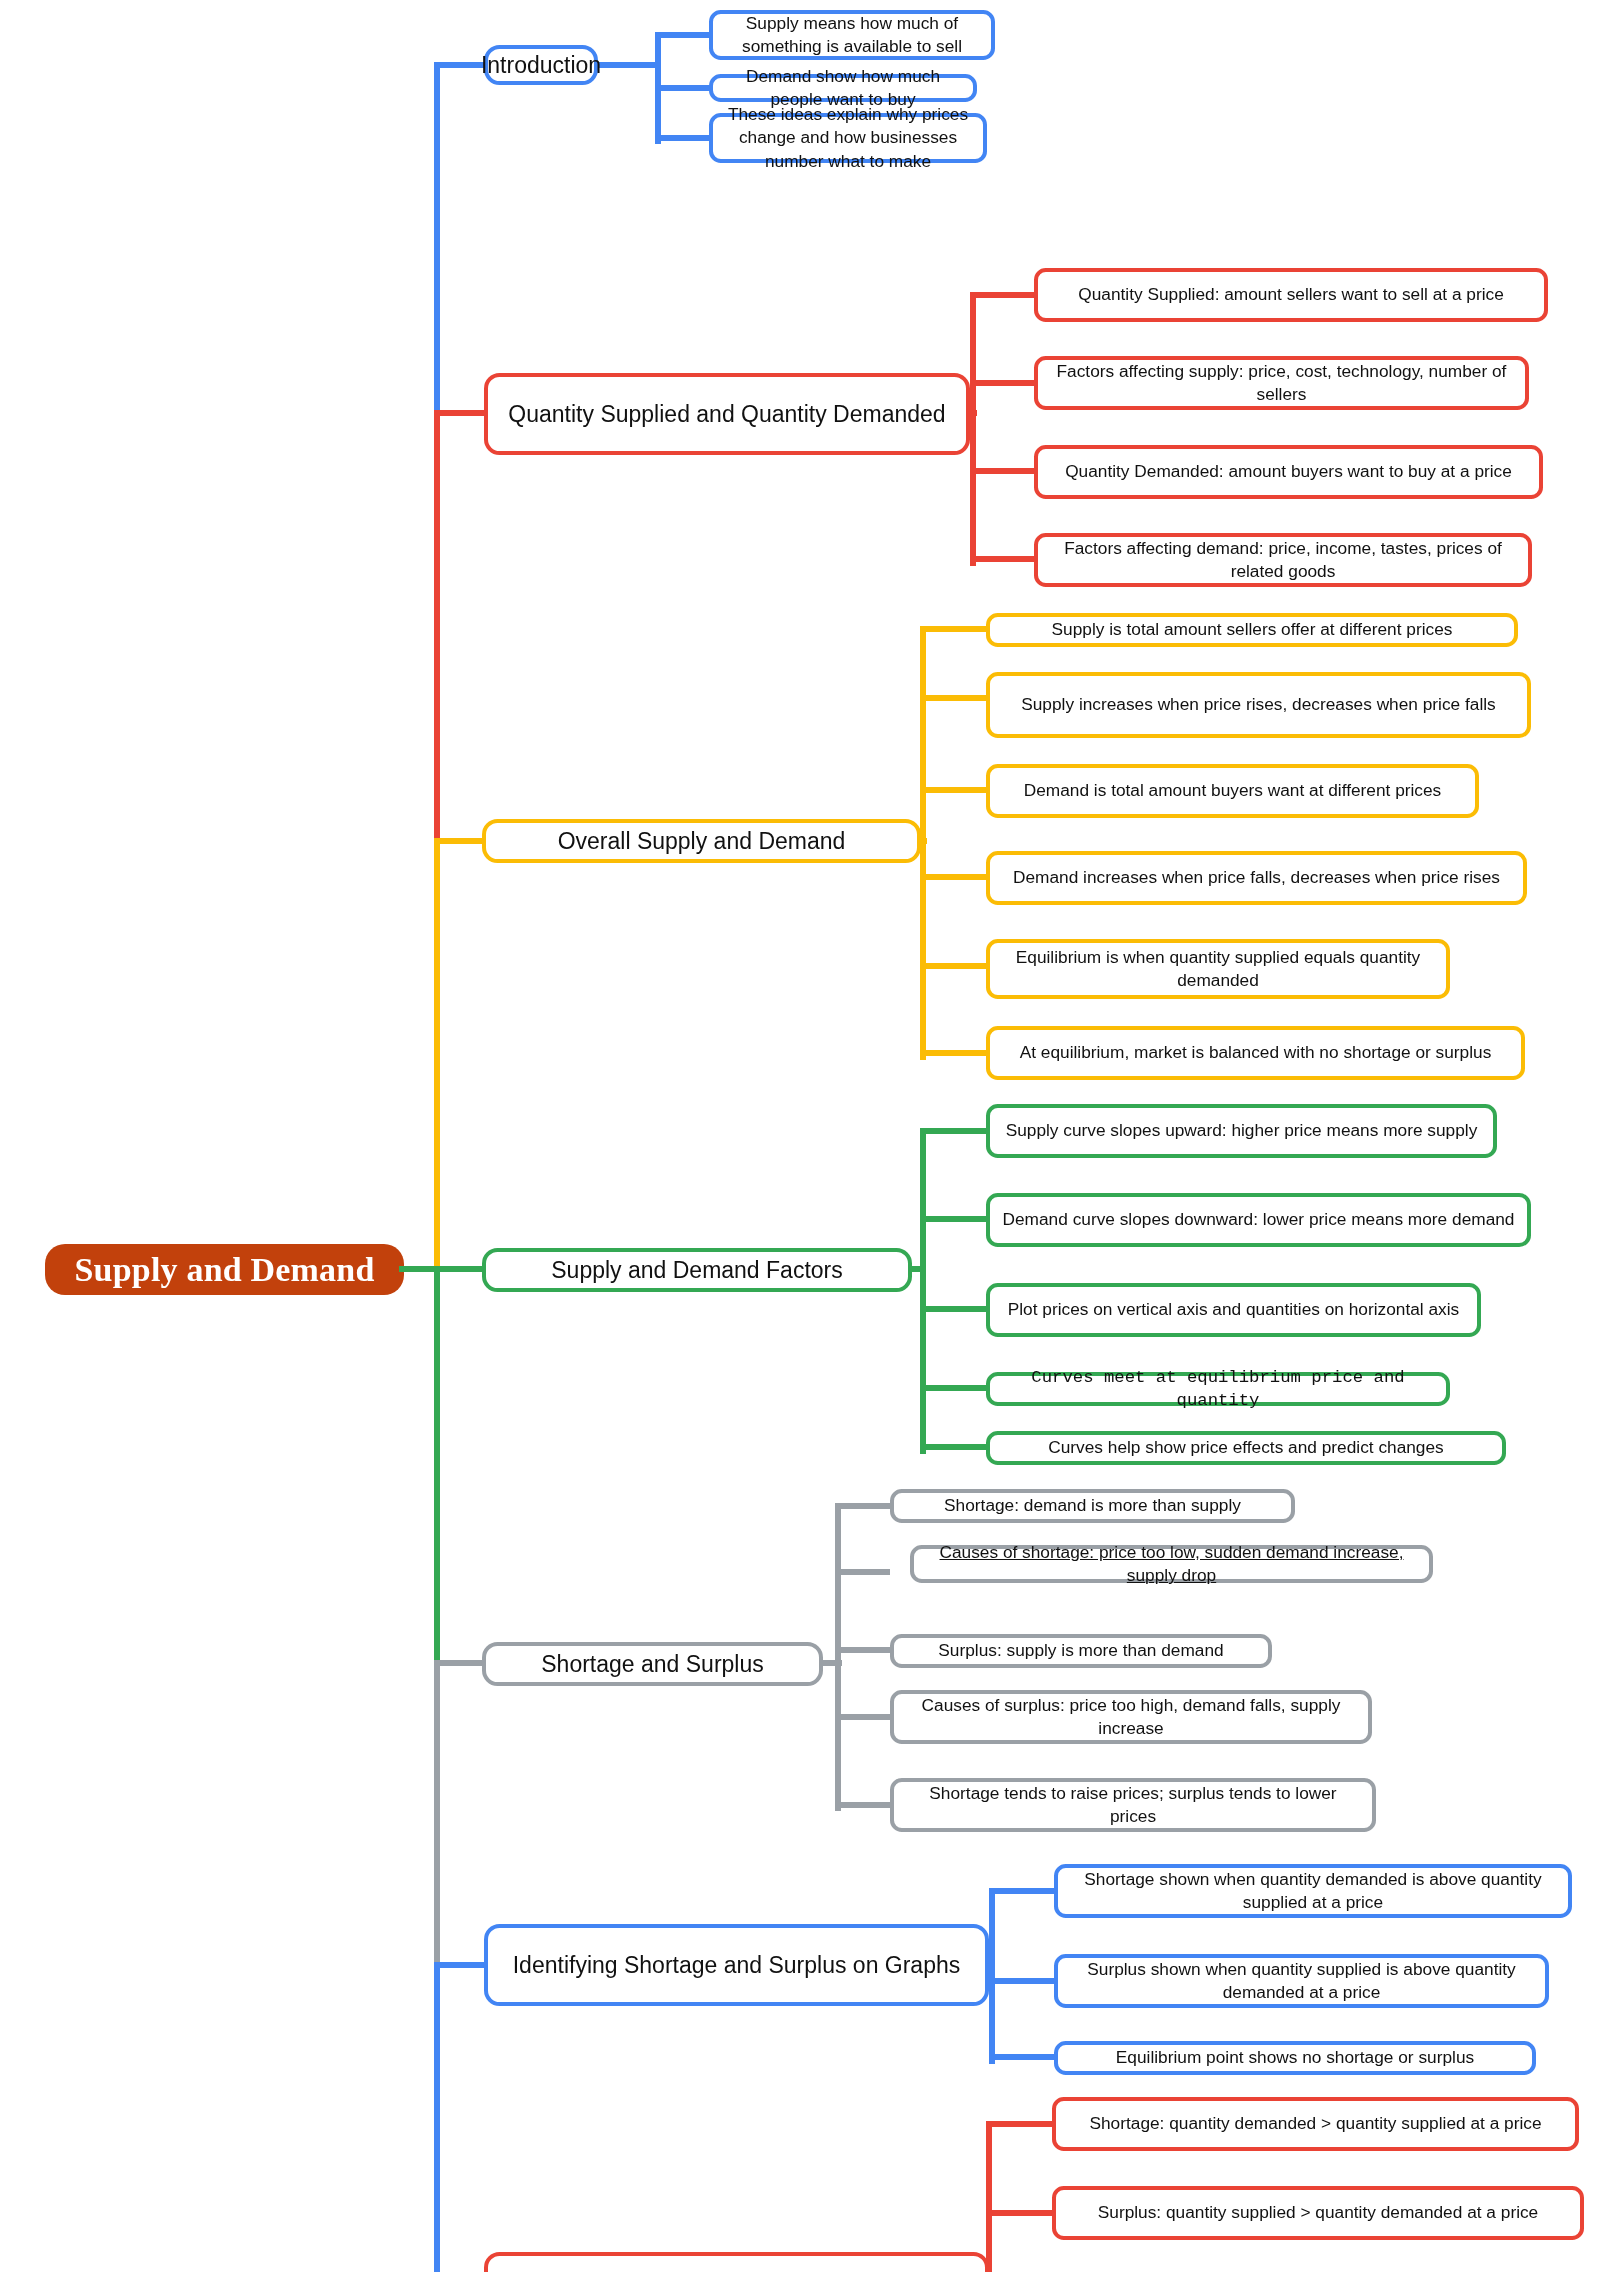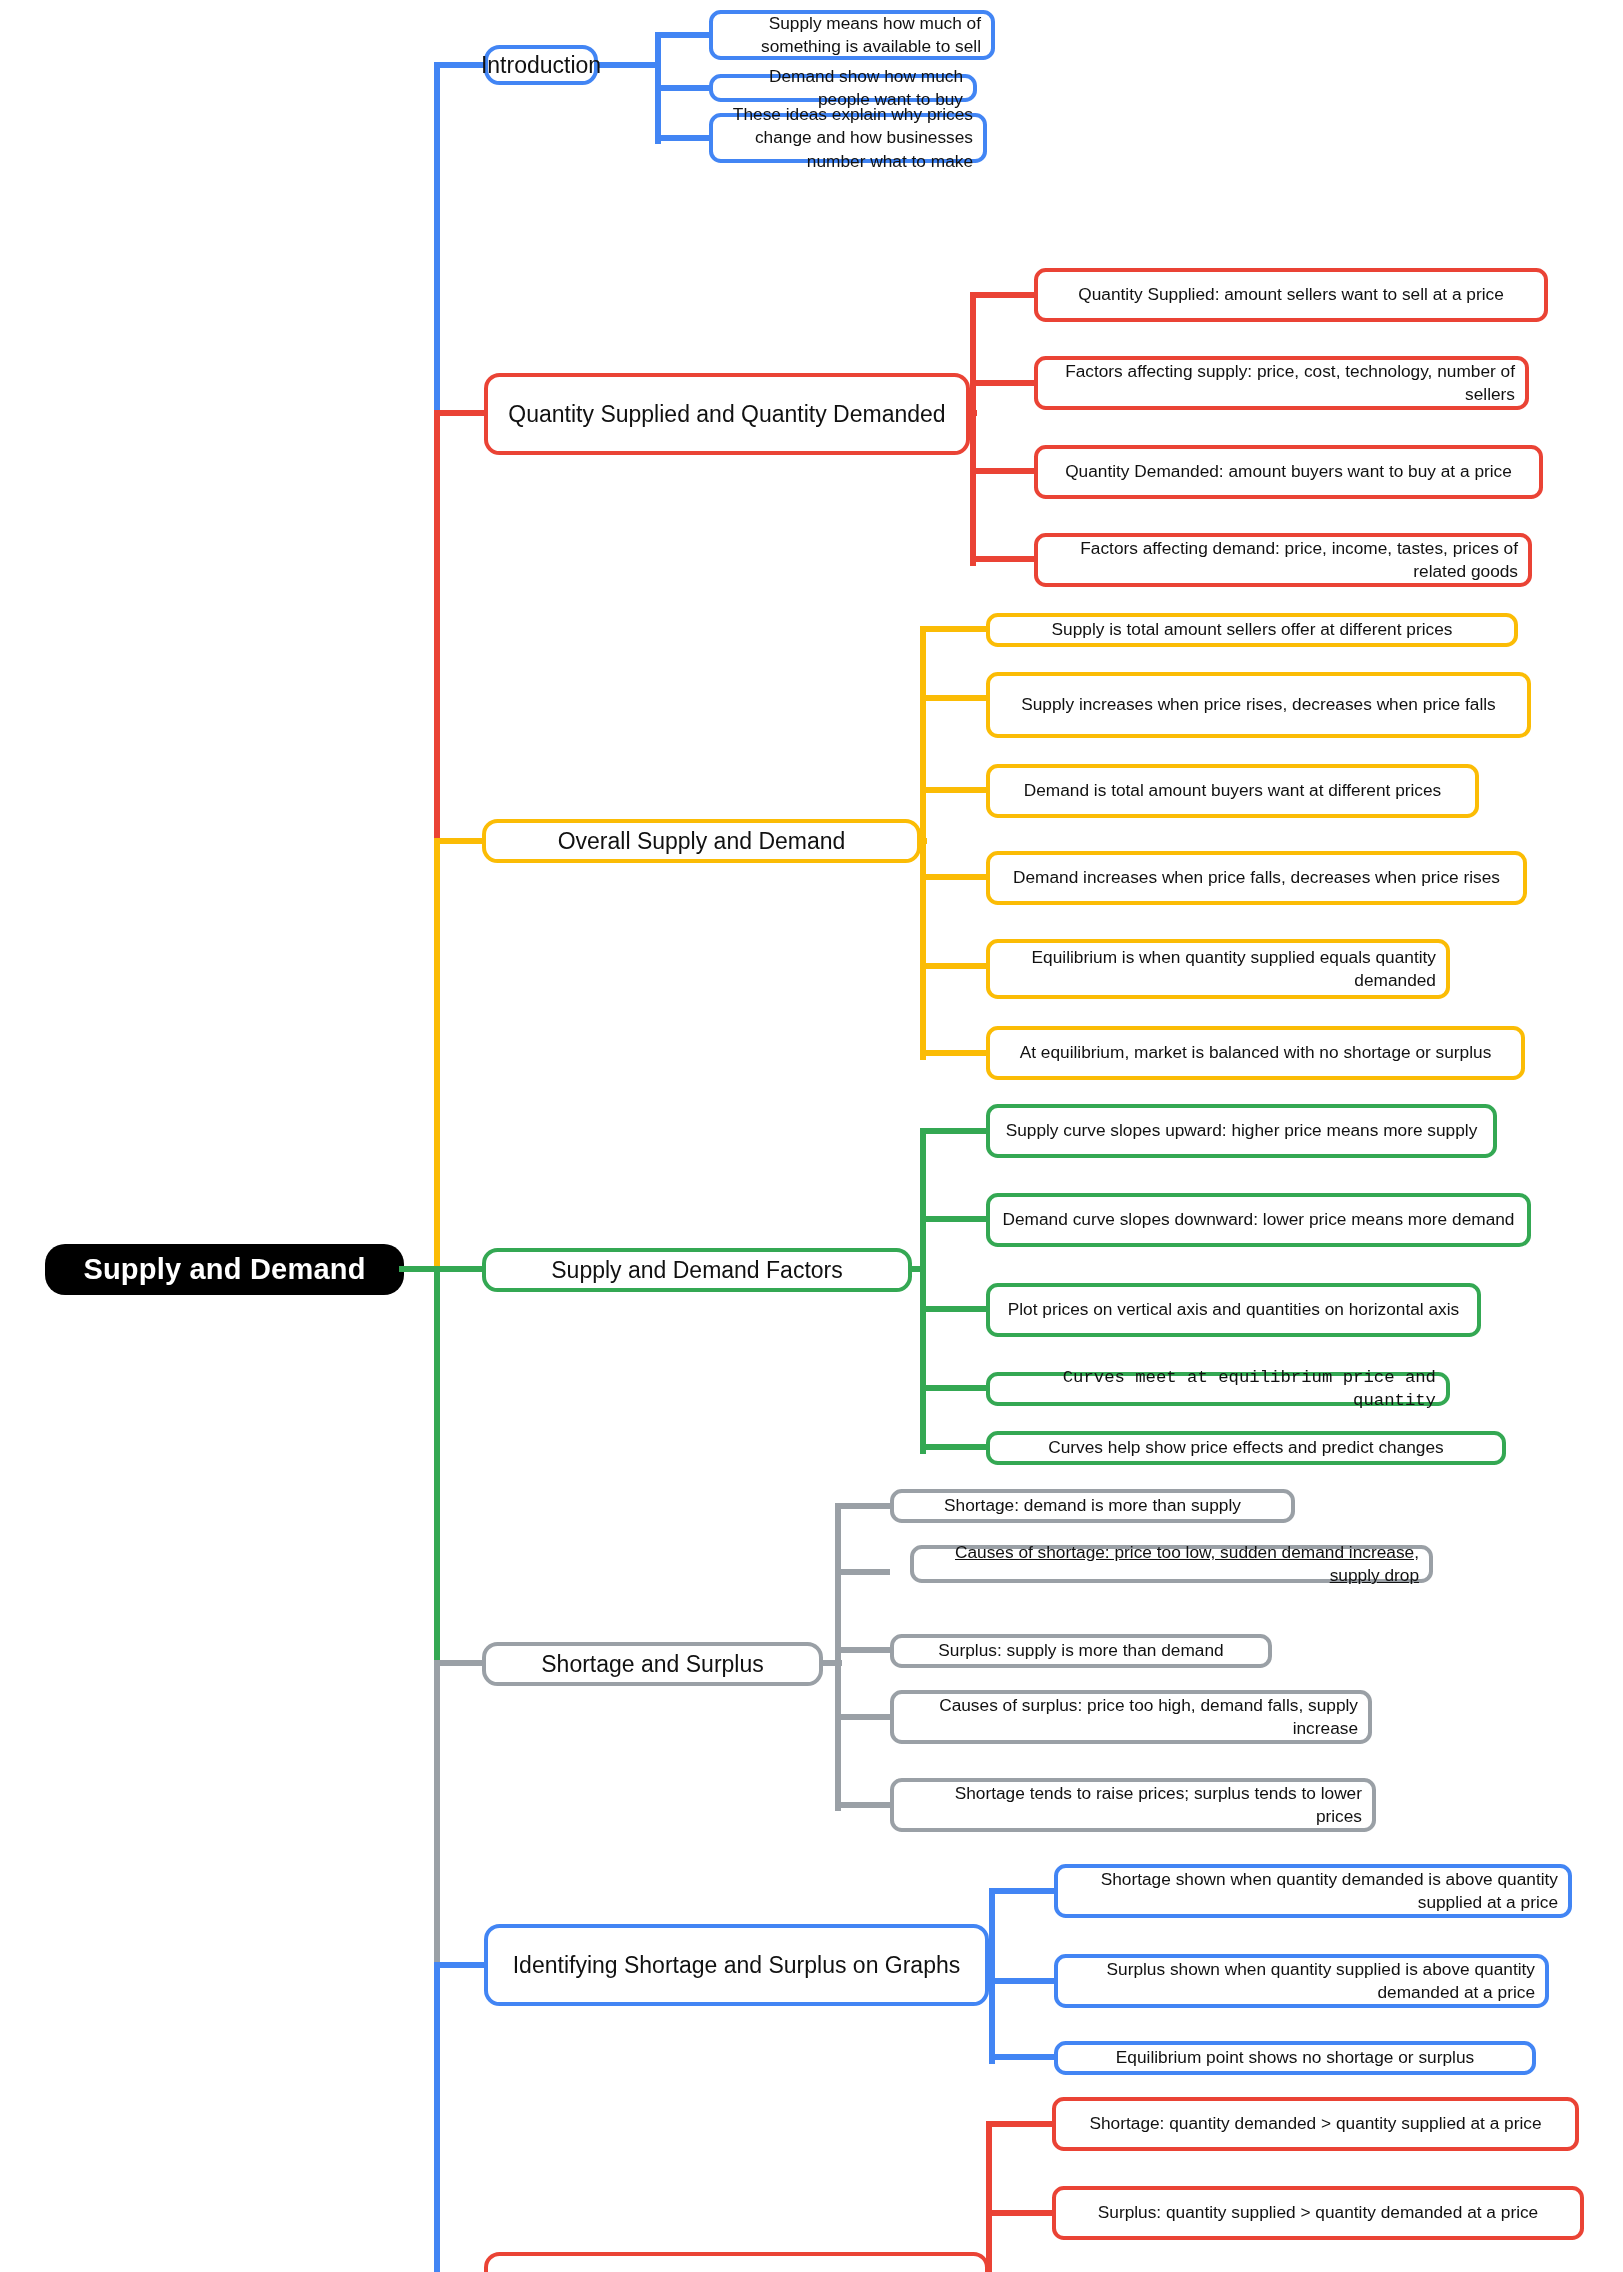--- a/index.html
+++ b/index.html
@@ -19,31 +19,32 @@
 
   
   .node{
     position:absolute;
     box-sizing:border-box;
     background:#ffffff;
     border-style:solid;
     display:flex;
     align-items:center;
     justify-content:center;
-    text-align:right;
+    text-align:center;
     color:#111111;
   }
   .root{
-    background:#000000;
+    background:#c2410c;
     color:#ffffff;
     border:none;
     border-radius:20px;
-    font-size:29px;
+    font-size:34px;
     font-weight:bold;
     letter-spacing:0.2px;
+    font-family:Liberation Serif, serif;
   }
   .branch{
     border-width:4.5px;
     border-radius:15.5px;
     font-size:23px;
     line-height:1.22;
     padding:3.6px 11.8px;
   }
   .leaf{
     border-width:4.1px;

